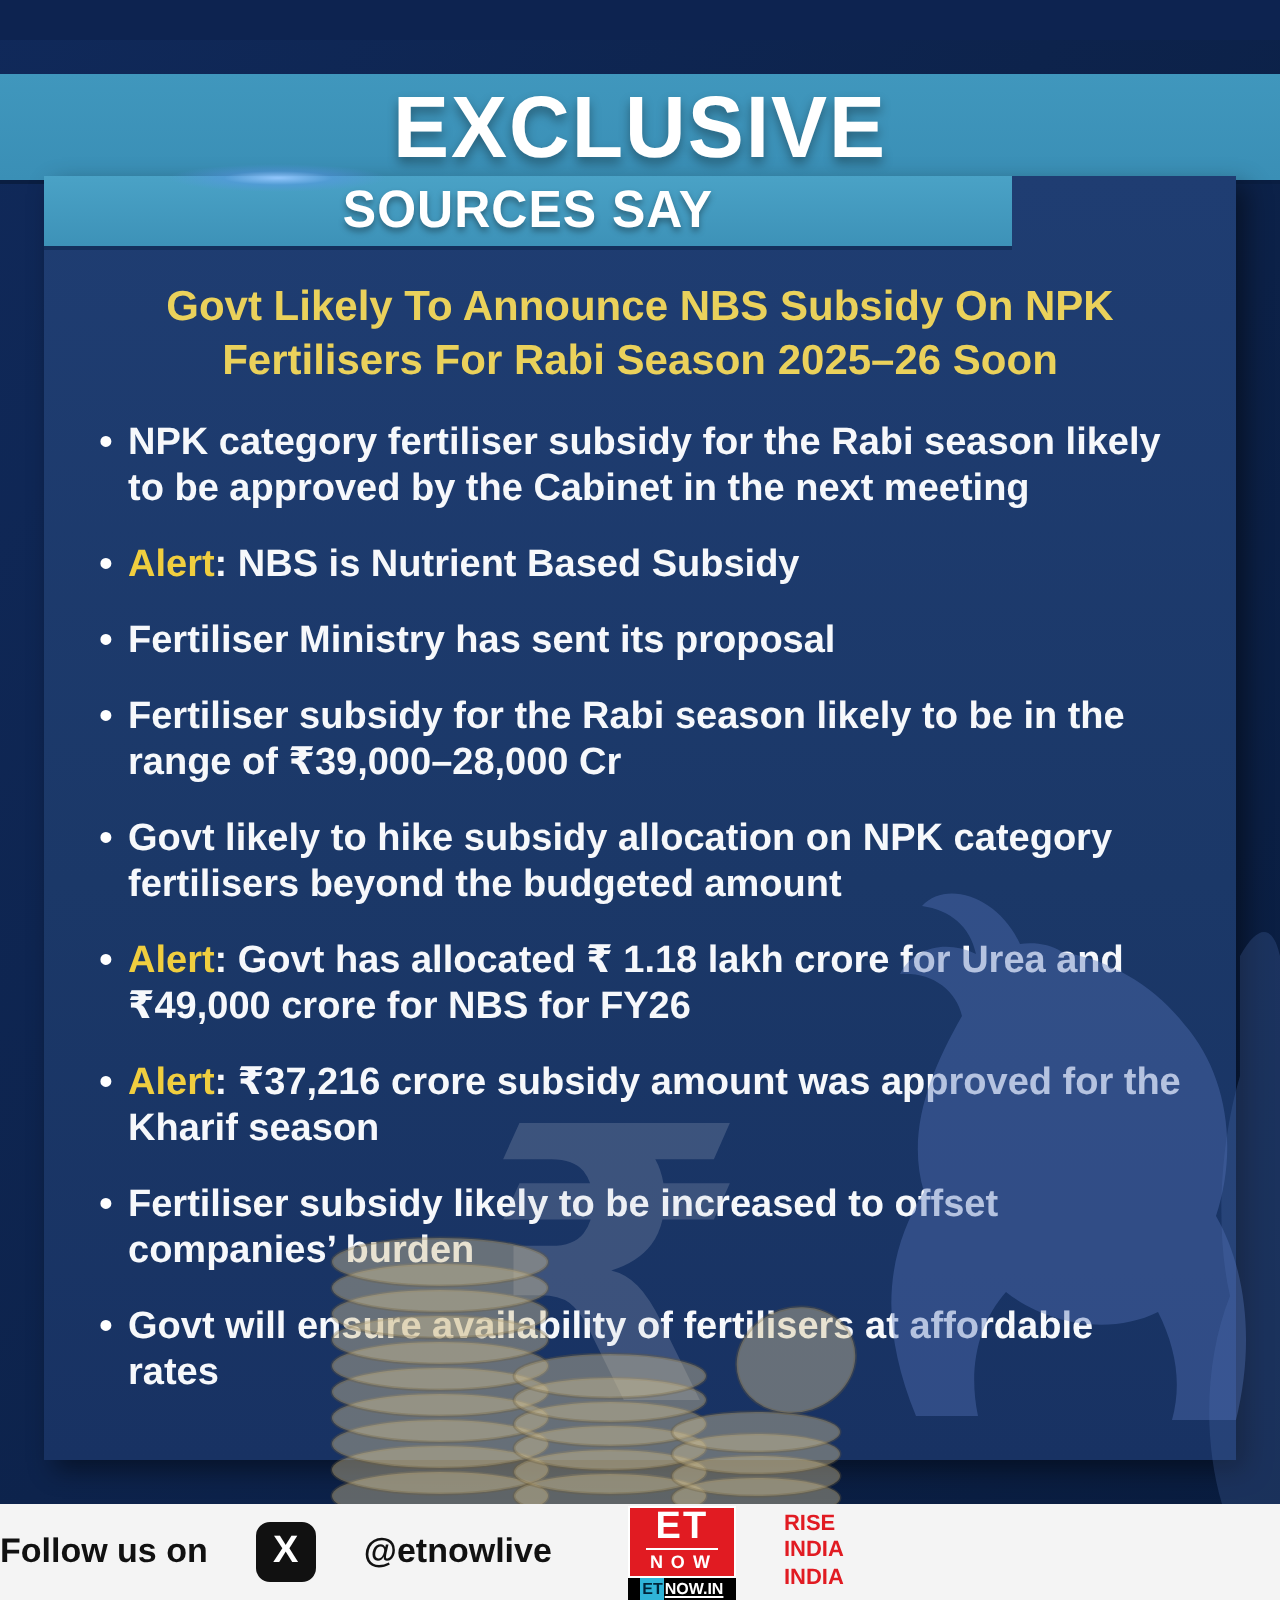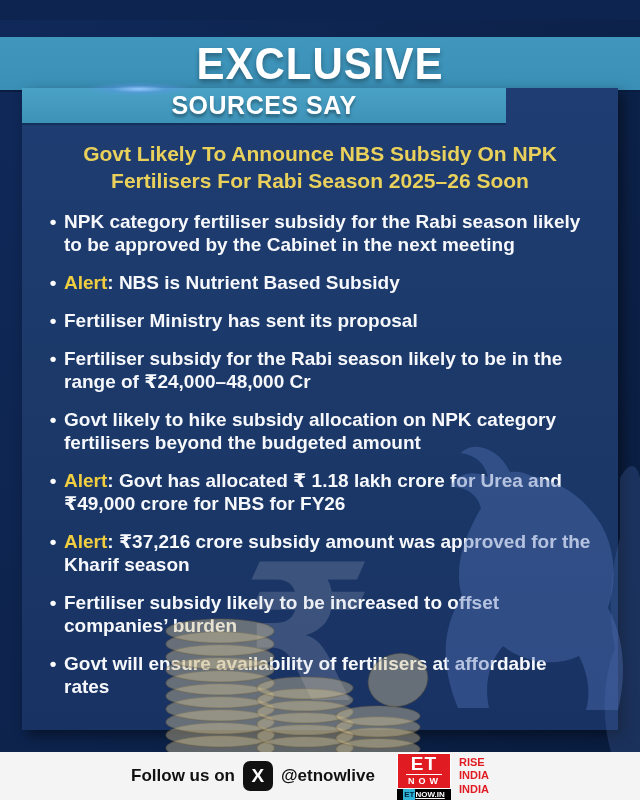--- a/index.html
+++ b/index.html
@@ -85,22 +85,22 @@
     font-family: "DejaVu Sans", sans-serif;
     line-height: 1;
   }
   .coins-svg { left: 160px; top: 560px; }
   .bull-svg { right: 0px; top: 438px; }
 
   
   .footer {
     position: absolute; left: 0; top: 752px; width: 640px; height: 48px;
     background: #f4f4f4;
-    display: flex; align-items: center; justify-content: center;
-    gap: 8px; padding-right: 16px;
+    display: flex; align-items: center; justify-content: flex-start;
+    gap: 24px; padding-right: 16px;
     z-index: 6;
   }
   .follow-text, .handle {
     color: #111111; font-size: 17px; font-weight: bold;
   }
   .x-icon {
     width: 30px; height: 30px; background: #111111; border-radius: 7px;
     display: flex; align-items: center; justify-content: center;
     color: #ffffff; font-size: 19px; font-weight: bold;
   }
@@ -191,21 +191,21 @@
     <span class="bullet-text"><span class="alert">Alert</span>: NBS is Nutrient Based Subsidy</span>
   </li>
 
   <li class="bullet-item">
     <span class="bullet-dot">•</span>
     <span class="bullet-text">Fertiliser Ministry has sent its proposal</span>
   </li>
 
   <li class="bullet-item">
     <span class="bullet-dot">•</span>
-    <span class="bullet-text">Fertiliser subsidy for the Rabi season likely to be in the range of ₹24,000–48,000 Cr</span>
+    <span class="bullet-text">Fertiliser subsidy for the Rabi season likely to be in the range of ₹39,000–28,000 Cr</span>
   </li>
 
   <li class="bullet-item">
     <span class="bullet-dot">•</span>
     <span class="bullet-text">Govt likely to hike subsidy allocation on NPK category fertilisers beyond the budgeted amount</span>
   </li>
 
   <li class="bullet-item">
     <span class="bullet-dot">•</span>
     <span class="bullet-text"><span class="alert">Alert</span>: Govt has allocated ₹ 1.18 lakh crore for Urea and ₹49,000 crore for NBS for FY26</span>

